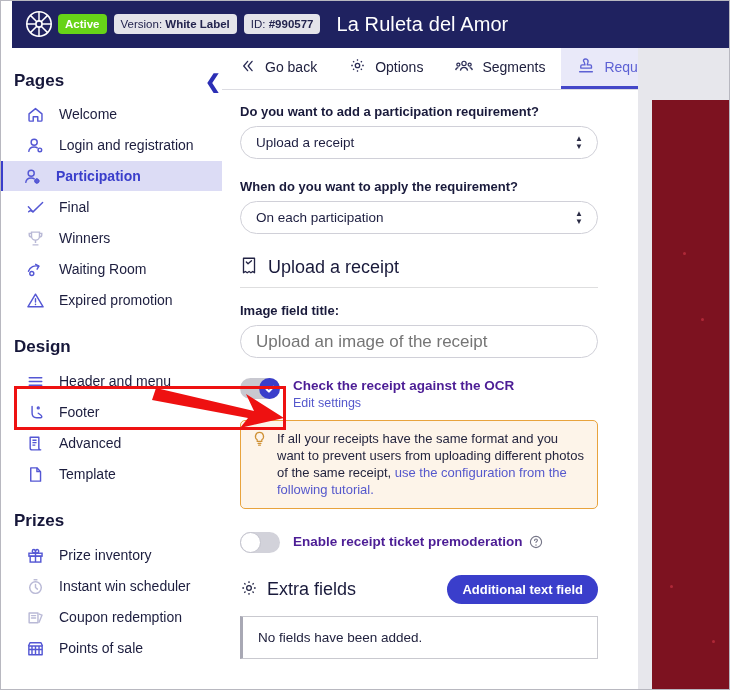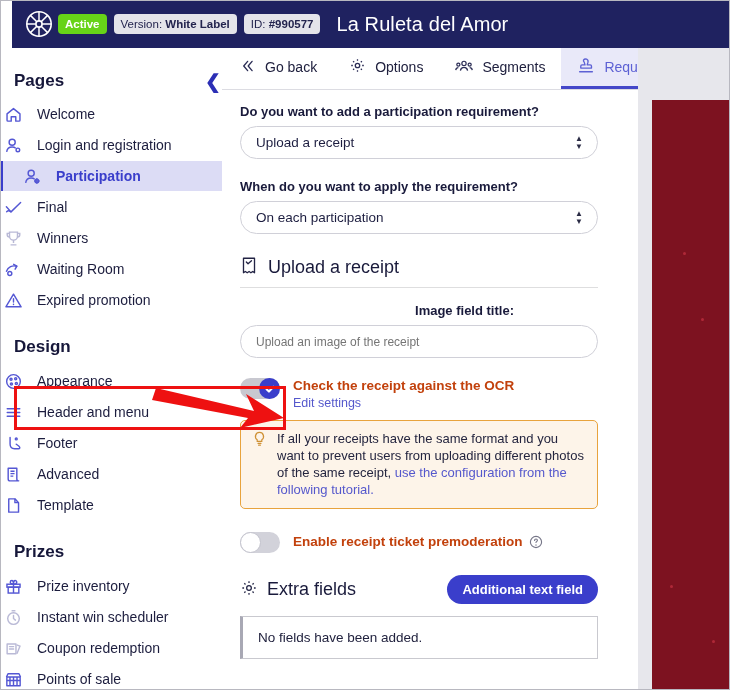--- a/index.html
+++ b/index.html
@@ -44,21 +44,21 @@
   }
   .side-inner { padding: 14px 0 0 0; }
   .side-head {
     display: flex; align-items: center; justify-content: space-between;
     padding: 0 16px 0 14px; margin-bottom: 8px;
   }
   .side-title { font-size: 17px; font-weight: bold; color: #16173a; }
   .collapse-chev { color: #2c2fb5; font-size: 19px; font-weight: bold; line-height: 1; cursor: pointer; }
   .nav-item {
     display: flex; align-items: center; gap: 13px;
-    height: 30px; margin-bottom: 1px;
+    height: 30px; padding-left: 22px; margin-bottom: 1px;
     font-size: 14px; color: #1c1d3e; cursor: pointer;
     border-left: 3px solid transparent;
     position: relative;
   }
   .nav-item .ico { width: 21px; height: 21px; flex: 0 0 21px; display: flex; align-items: center; justify-content: center; }
   .nav-item.active {
     background: #dcdcf5; color: #3a3ecb; font-weight: bold;
     border-left: 3px solid #3a3ecb;
     padding-left: 19px;
   }
@@ -135,40 +135,40 @@
     width: 358px;
   }
   .sec-head .title { font-size: 18px; color: #191a3b; }
   .sec-head .ico svg { stroke: #222344; fill: none; stroke-width: 1.4; }
 
   .input-pill {
     width: 358px; height: 33px;
     border: 1px solid #d0d0d8; border-radius: 17px;
     background: #ffffff;
     display: flex; align-items: center;
-    padding: 0 15px; font-size: 12px; color: #9f9fab;
+    padding: 0 15px; font-size: 17px; color: #9f9fab;
     cursor: text;
   }
 
   
   .toggle-row { display: flex; align-items: flex-start; gap: 13px; }
   .tg { width: 40px; height: 21px; border-radius: 11px; position: relative; flex: 0 0 40px; cursor: pointer; margin-top: 1px; }
   .tg.on { background: #c8c8d0; }
   .tg.on .knob {
     position: absolute; right: 0; top: 0; width: 21px; height: 21px;
     border-radius: 50%; background: #3a3ecb;
     display: flex; align-items: center; justify-content: center;
   }
   .tg.on .knob svg { stroke: #ffffff; fill: none; stroke-width: 2.4; }
   .tg.off { background: #d2d2da; }
   .tg.off .knob {
     position: absolute; left: 0; top: 0; width: 21px; height: 21px;
     border-radius: 50%; background: #ffffff; border: 1px solid #c3c3cd;
   }
-  .tg-label { font-size: 13.5px; font-weight: bold; color: #c2410c; line-height: 18px; }
+  .tg-label { font-size: 13.5px; font-weight: bold; color: #4c1d95; line-height: 18px; }
   .tg-sub { font-size: 12.5px; color: #5558cc; cursor: pointer; margin-top: 1px; }
   .q-ico { display: inline-flex; vertical-align: middle; margin-left: 6px; }
   .q-ico svg { stroke: #767688; fill: none; stroke-width: 1.3; }
 
   .ocr-highlight {
     position: absolute; left: 14px; top: 386px;
     width: 272px; height: 44px;
     border: 3px solid #ee1111;
     background: transparent;
     pointer-events: none;
@@ -342,32 +342,20 @@
           <svg width="19" height="19" viewBox="0 0 20 20">
               <path d="M10 3.4 18 16.6H2z" stroke-linejoin="round"></path>
               <path d="M10 8.1v3.6M10 13.8v.5" stroke-linecap="round"></path>
             </svg>
         </span>
         <span>Expired promotion</span>
       </div>
 
       <div class="side-group-title">Design</div>
 
-      <div class="nav-item">
-        <span class="ico">
-          <svg width="19" height="19" viewBox="0 0 20 20">
-              <circle cx="10" cy="10" r="7.2"></circle>
-              <circle cx="7.4" cy="7.6" r="1.1"></circle>
-              <circle cx="12.3" cy="7.2" r="1.1"></circle>
-              <circle cx="13" cy="12.2" r="1.1"></circle>
-              <circle cx="7.8" cy="12.6" r="1.1"></circle>
-            </svg>
-        </span>
-        <span>Appearance</span>
-      </div>
 
       <div class="nav-item">
         <span class="ico">
           <svg width="19" height="19" viewBox="0 0 20 20" stroke-width="1.8">
               <path d="M3.4 6.1h13.2M3.4 10h13.2M3.4 13.9h13.2" stroke-linecap="round"></path>
             </svg>
         </span>
         <span>Header and menu</span>
       </div>
 
@@ -519,21 +507,21 @@
         <div class="sec-head">
           <span class="ico">
             <svg width="18" height="19" viewBox="0 0 18 20">
                 <path d="M3.2 2.4h11.6v15.2l-1.9-1.3-1.9 1.3-1.9-1.3-2 1.3-1.9-1.3-2 1.3z" stroke-linejoin="round"></path>
                 <path d="M6.2 6.3 8 8.2l3.6-3.3" stroke-linecap="round" stroke-linejoin="round"></path>
               </svg>
           </span>
           <span class="title">Upload a receipt</span>
         </div>
 
-        <div class="field-label" style="margin-top:15px;text-align:center;">Image field title:</div>
+        <div class="field-label" style="margin-top:15px;">Image field title:</div>
         <input class="input-pill" type="text" value="" placeholder="Upload an image of the receipt" style="">
 
         <div class="toggle-row" style="margin-top:19px;">
           <div class="tg on">
             <div class="knob">
               <svg width="12" height="12" viewBox="0 0 14 14">
                   <path d="M3 7.2 5.8 10 11 4.4" stroke-linecap="round" stroke-linejoin="round"></path>
                 </svg>
             </div>
           </div>

